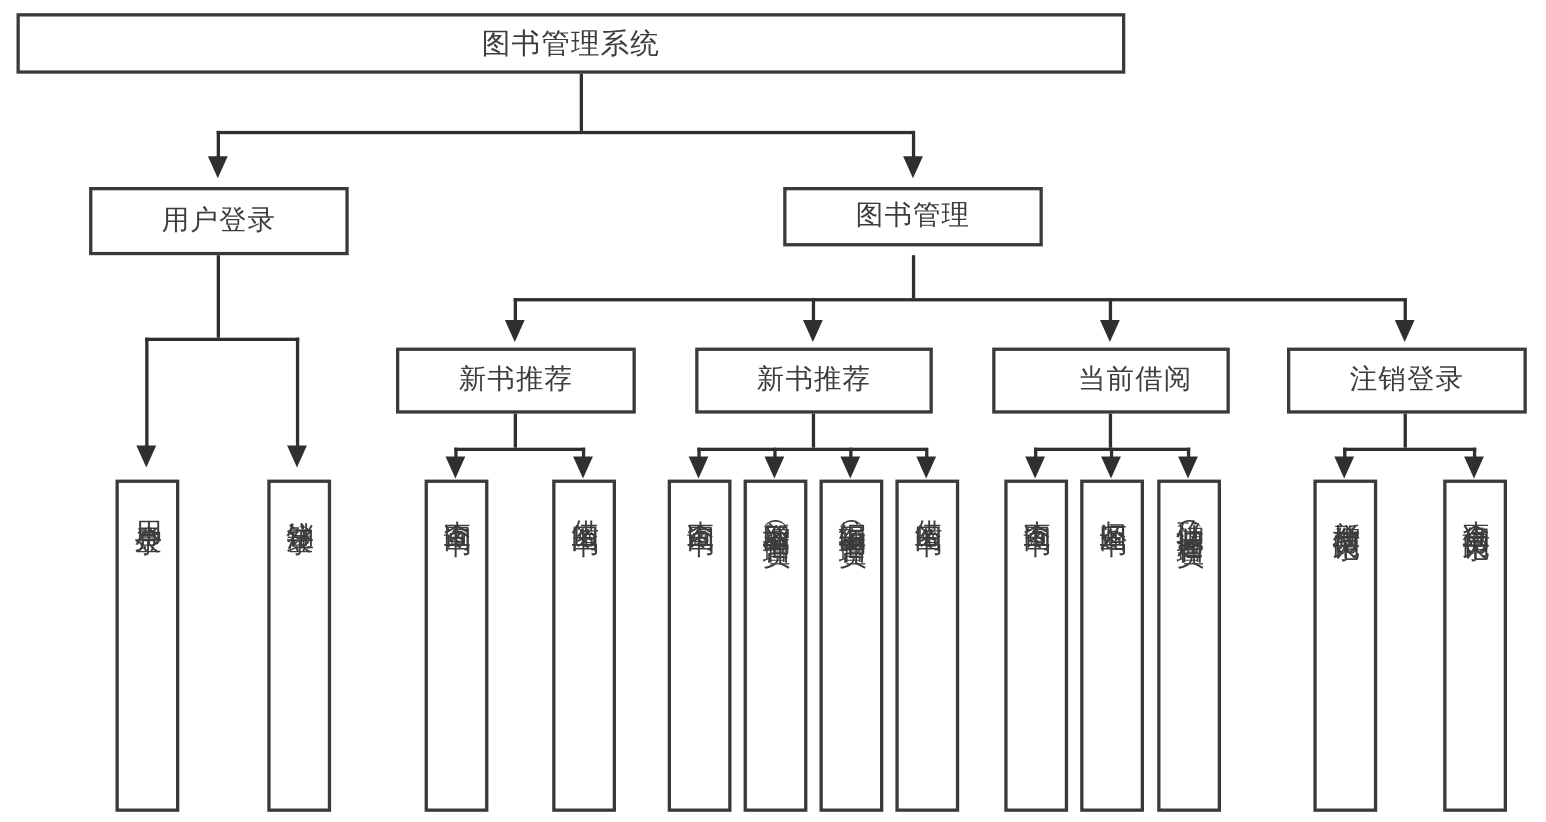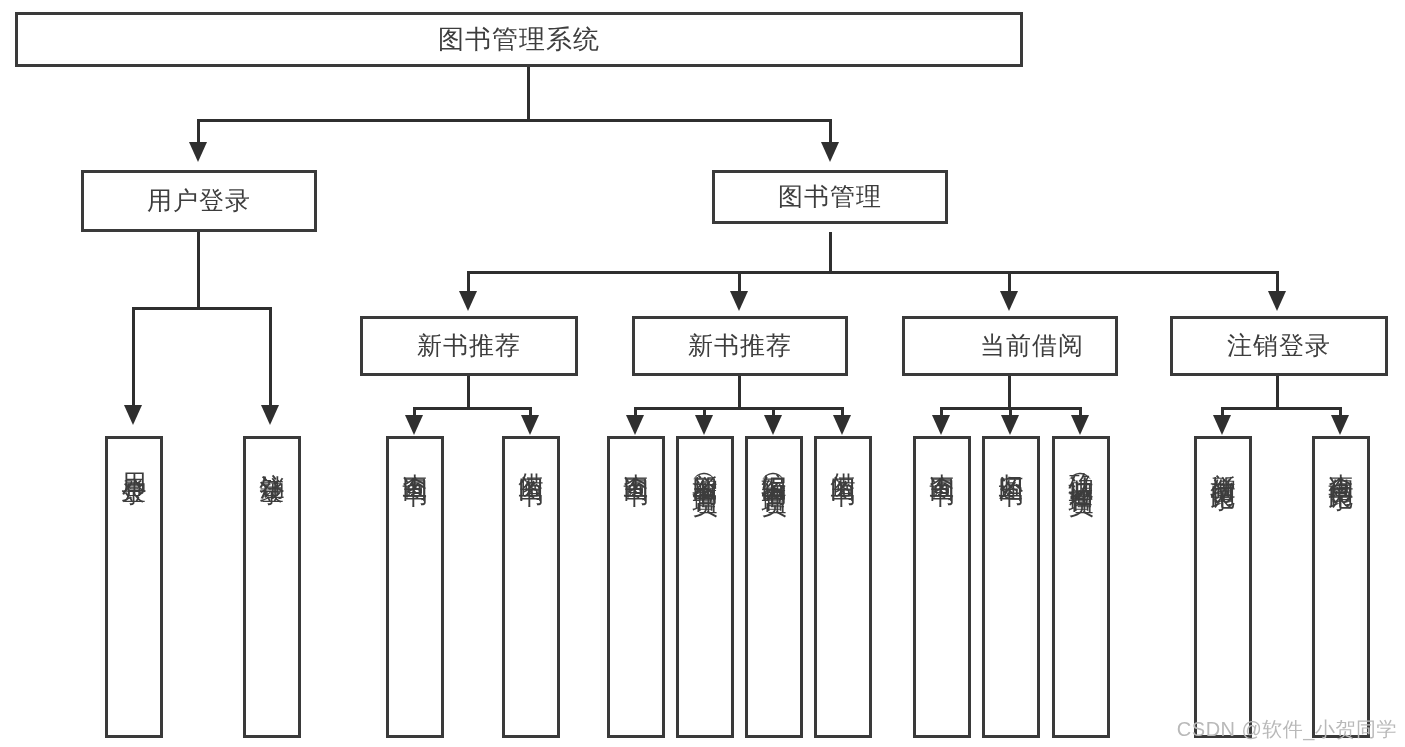--- a/index.html
+++ b/index.html
@@ -208,15 +208,14 @@
     <span class="vlabel">确认归还（管理员）</span>
   </div>
 
   <div class="node vert" style="left:1194px; top:436px; width:58px; height:302px;">
     <span class="vlabel">新增借阅记录</span>
   </div>
   <div class="node vert" style="left:1312px; top:436px; width:58px; height:302px;">
     <span class="vlabel">查询借阅记录</span>
   </div>
 
-  <div id="watermark">CSDN @软件_小贺同学</div>
 
 </div>
 
 </body></html>

